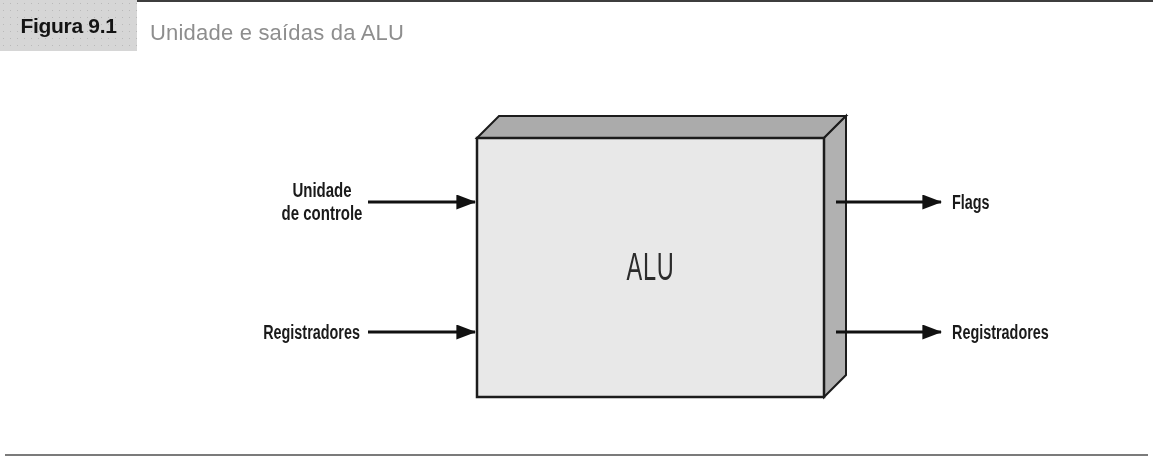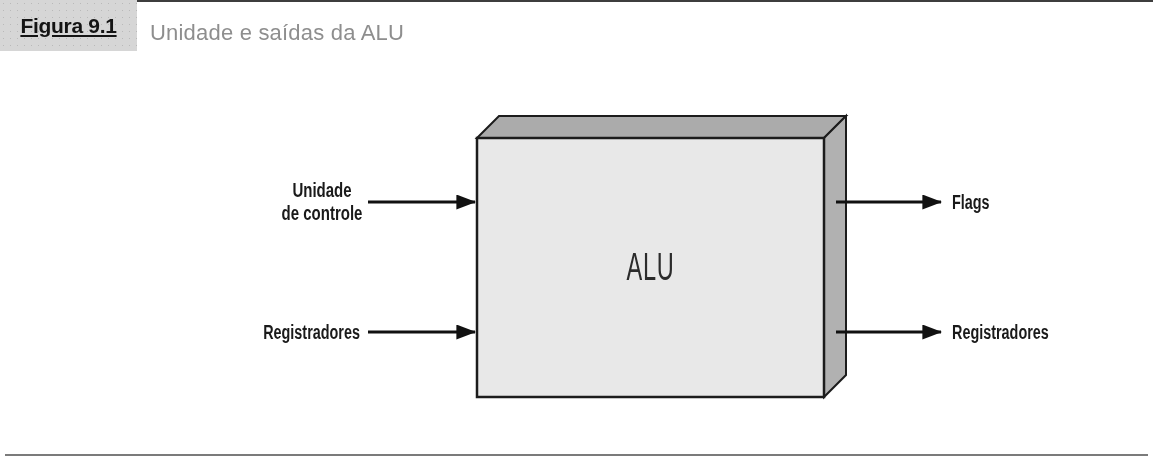--- a/index.html
+++ b/index.html
@@ -24,21 +24,20 @@
   .figure-label-box {
     left: 0; top: 7; width: 137px; height: 51px;
     background-color: #d6d6d6;
     background-image: radial-gradient(circle, #b9b9b9 0.9px, rgba(0,0,0,0) 1px);
     background-size: 7px 7px;
     display: flex; align-items: center; justify-content: center;
   }
   .figure-label-text {
     font-size: 21px; font-weight: bold; color: #141414;
     letter-spacing: -0.3px;
-    text-decoration: underline;
   }
   .figure-caption {
     left: 150px; top: 7px; height: 51px;
     display: flex; align-items: center;
     font-size: 22px; color: #8e8e8e; letter-spacing: 0.2px;
   }
 
   
   svg.diagram { left: 0; top: 0; width: 1153px; height: 469px; }
 

